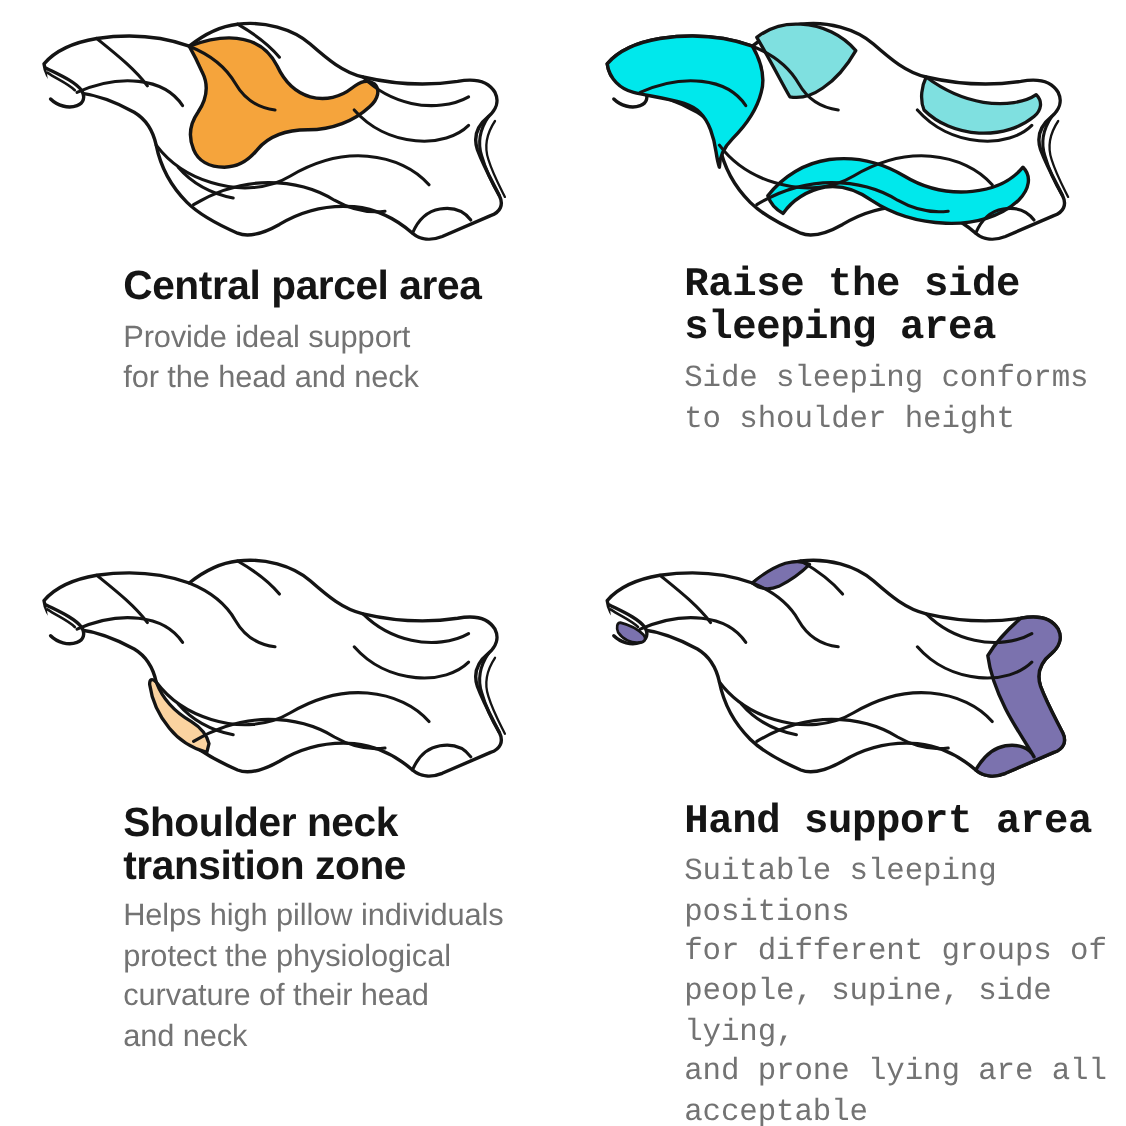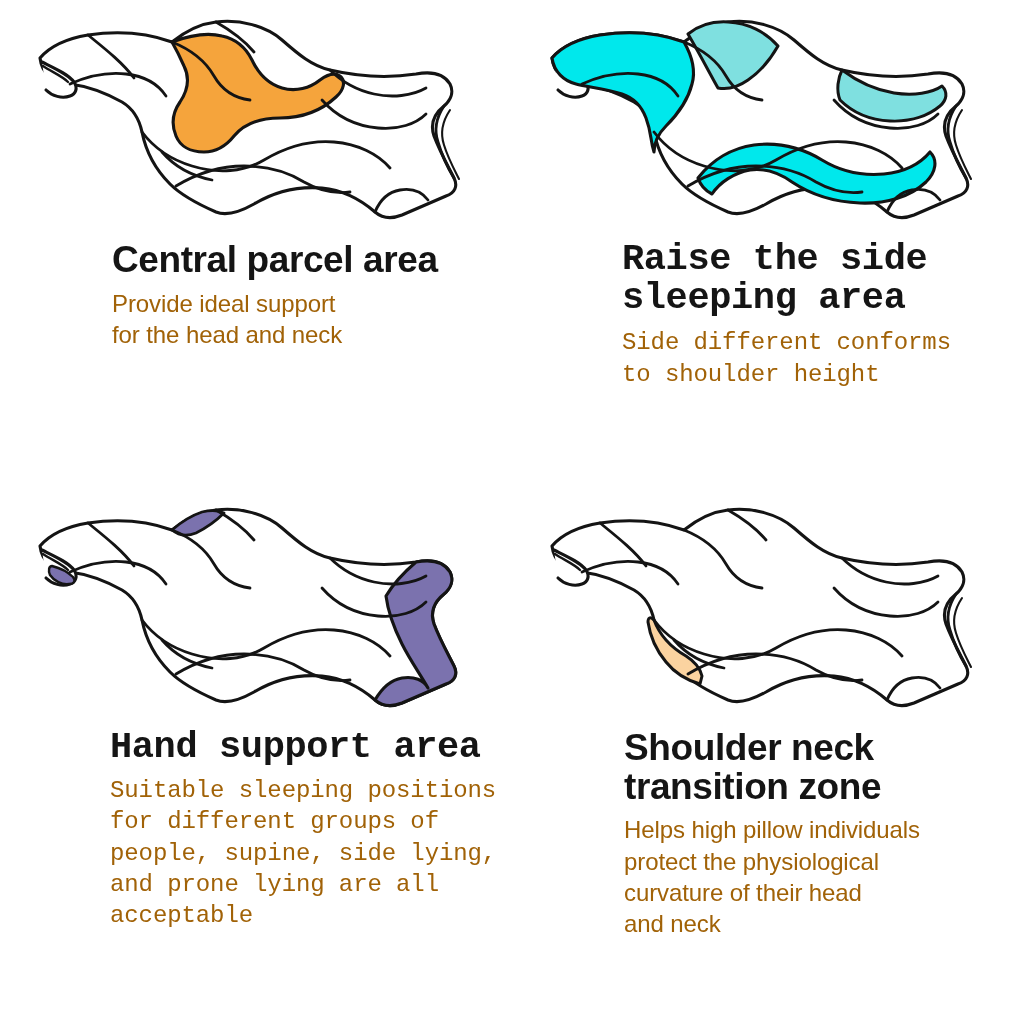--- a/index.html
+++ b/index.html
@@ -59,23 +59,23 @@
   .headline {
     font-size: 37px;
     font-weight: bold;
     line-height: 1.06;
     letter-spacing: -0.4px;
     color: #151515;
     margin: 0 0 9px 0;
     white-space: pre-line;
   }
   .body-copy {
-    font-size: 24px;
+    font-size: 28px;
     line-height: 1.30;
-    color: #a16207;
+    color: #737373;
     margin: 0;
     white-space: pre-line;
     letter-spacing: -0.1px;
   }
   .p3 .headline, .p4 .headline { margin-bottom: 8px; }
 </style>
 </head>
 <body>
 
 <div class="sheet">
@@ -193,22 +193,73 @@
             <path d="M414 106 C406 118 404 130 408 142 C412 156 418 168 424 178"></path>
             <path d="M420 110 C412 122 410 133 414 145 C418 158 424 169 429 179" stroke-width="2.1"></path>
             <path d="M345 212 C350 200 358 192 370 190 C382 188 392 192 398 200"></path>
             <path d="M40 84 C58 76 78 72 96 74 C114 76 128 84 136 96"></path>
           </g>
         </svg>
       </div>
       <div class="panel-text">
         <h2 class="headline">Raise the side
 sleeping area</h2>
-        <p class="body-copy">Side different conforms
+        <p class="body-copy">Side sleeping conforms
 to shoulder height</p>
+      </div>
+    </div>
+
+    <div class="panel p3">
+      <div class="panel-art">
+        <svg viewBox="0 0 470 240" xmlns="http://www.w3.org/2000/svg">
+          <g fill="#ffffff" stroke="#141414" stroke-width="3.1" stroke-linejoin="round" stroke-linecap="round">
+            <path d="M10 58 C22 44 40 38 58 35 C92 30 120 34 142 42
+                     C152 34 168 24 186 22 C210 19 236 26 252 40
+                     C268 54 282 66 300 70 C330 77 360 78 386 74
+                     C402 71 414 74 420 84 C424 92 421 100 414 106
+                     C404 114 400 124 404 136 C410 152 418 166 424 178
+                     C428 186 425 193 416 196 L372 215 C362 219 352 218 345 212
+                     C330 199 312 190 292 188 C268 186 244 192 224 204
+                     C208 213 196 216 186 212 C170 205 152 196 140 184
+                     C126 170 116 152 112 132 C109 118 102 108 92 102
+                     C74 92 56 86 40 84 C24 82 12 74 10 58 Z"></path>
+            <path d="M12 62 C24 68 38 74 44 82 C48 88 46 94 40 96
+                     C32 99 22 96 16 90" fill="#ffffff"></path>
+            <path d="M13 66 C22 72 32 76 38 82" fill="none" stroke-width="2.4"></path>
+          </g>
+
+          <path d="M112 132 C118 148 130 160 144 168 C152 173 158 180 160 188
+                   L158 196 C144 192 132 184 124 174 C114 162 108 148 106 134
+                   C106 130 108 128 112 132 Z" fill="#FBD3A0" stroke="#141414" stroke-width="3.0" stroke-linejoin="round"></path>
+
+          <g fill="none" stroke="#141414" stroke-width="2.8" stroke-linejoin="round" stroke-linecap="round">
+            <path d="M142 42 C162 50 176 62 184 76 C192 90 204 98 220 100"></path>
+            <path d="M186 22 C200 30 214 40 224 52"></path>
+            <path d="M300 70 C312 82 326 90 344 94 C362 98 382 96 396 88"></path>
+            <path d="M292 100 C306 116 326 126 348 128 C368 130 386 124 396 114"></path>
+            <path d="M112 132 C124 148 142 160 162 166 C188 174 214 172 234 160
+                     C256 147 280 140 304 142 C328 144 348 154 360 168"></path>
+            <path d="M132 152 C144 166 162 176 182 180"></path>
+            <path d="M146 186 C166 174 190 166 214 166 C238 166 258 172 274 182
+                     C288 190 304 194 320 192"></path>
+            <path d="M414 106 C406 118 404 130 408 142 C412 156 418 168 424 178"></path>
+            <path d="M420 110 C412 122 410 133 414 145 C418 158 424 169 429 179" stroke-width="2.1"></path>
+            <path d="M345 212 C350 200 358 192 370 190 C382 188 392 192 398 200"></path>
+            <path d="M40 84 C58 76 78 72 96 74 C114 76 128 84 136 96"></path>
+            <path d="M58 35 C74 48 92 62 104 78"></path>
+          </g>
+        </svg>
+      </div>
+      <div class="panel-text">
+        <h2 class="headline">Shoulder neck
+transition zone</h2>
+        <p class="body-copy">Helps high pillow individuals
+protect the physiological
+curvature of their head
+and neck</p>
       </div>
     </div>
 
     <div class="panel p4">
       <div class="panel-art">
         <svg viewBox="0 0 470 240" xmlns="http://www.w3.org/2000/svg">
           <g fill="#ffffff" stroke="#141414" stroke-width="3.1" stroke-linejoin="round" stroke-linecap="round">
             <path d="M10 58 C22 44 40 38 58 35 C92 30 120 34 142 42
                      C152 34 168 24 186 22 C210 19 236 26 252 40
                      C268 54 282 66 300 70 C330 77 360 78 386 74
@@ -256,65 +307,14 @@
       <div class="panel-text">
         <h2 class="headline">Hand support area</h2>
         <p class="body-copy">Suitable sleeping positions
 for different groups of
 people, supine, side lying,
 and prone lying are all
 acceptable</p>
       </div>
     </div>
 
-    <div class="panel p3">
-      <div class="panel-art">
-        <svg viewBox="0 0 470 240" xmlns="http://www.w3.org/2000/svg">
-          <g fill="#ffffff" stroke="#141414" stroke-width="3.1" stroke-linejoin="round" stroke-linecap="round">
-            <path d="M10 58 C22 44 40 38 58 35 C92 30 120 34 142 42
-                     C152 34 168 24 186 22 C210 19 236 26 252 40
-                     C268 54 282 66 300 70 C330 77 360 78 386 74
-                     C402 71 414 74 420 84 C424 92 421 100 414 106
-                     C404 114 400 124 404 136 C410 152 418 166 424 178
-                     C428 186 425 193 416 196 L372 215 C362 219 352 218 345 212
-                     C330 199 312 190 292 188 C268 186 244 192 224 204
-                     C208 213 196 216 186 212 C170 205 152 196 140 184
-                     C126 170 116 152 112 132 C109 118 102 108 92 102
-                     C74 92 56 86 40 84 C24 82 12 74 10 58 Z"></path>
-            <path d="M12 62 C24 68 38 74 44 82 C48 88 46 94 40 96
-                     C32 99 22 96 16 90" fill="#ffffff"></path>
-            <path d="M13 66 C22 72 32 76 38 82" fill="none" stroke-width="2.4"></path>
-          </g>
-
-          <path d="M112 132 C118 148 130 160 144 168 C152 173 158 180 160 188
-                   L158 196 C144 192 132 184 124 174 C114 162 108 148 106 134
-                   C106 130 108 128 112 132 Z" fill="#FBD3A0" stroke="#141414" stroke-width="3.0" stroke-linejoin="round"></path>
-
-          <g fill="none" stroke="#141414" stroke-width="2.8" stroke-linejoin="round" stroke-linecap="round">
-            <path d="M142 42 C162 50 176 62 184 76 C192 90 204 98 220 100"></path>
-            <path d="M186 22 C200 30 214 40 224 52"></path>
-            <path d="M300 70 C312 82 326 90 344 94 C362 98 382 96 396 88"></path>
-            <path d="M292 100 C306 116 326 126 348 128 C368 130 386 124 396 114"></path>
-            <path d="M112 132 C124 148 142 160 162 166 C188 174 214 172 234 160
-                     C256 147 280 140 304 142 C328 144 348 154 360 168"></path>
-            <path d="M132 152 C144 166 162 176 182 180"></path>
-            <path d="M146 186 C166 174 190 166 214 166 C238 166 258 172 274 182
-                     C288 190 304 194 320 192"></path>
-            <path d="M414 106 C406 118 404 130 408 142 C412 156 418 168 424 178"></path>
-            <path d="M420 110 C412 122 410 133 414 145 C418 158 424 169 429 179" stroke-width="2.1"></path>
-            <path d="M345 212 C350 200 358 192 370 190 C382 188 392 192 398 200"></path>
-            <path d="M40 84 C58 76 78 72 96 74 C114 76 128 84 136 96"></path>
-            <path d="M58 35 C74 48 92 62 104 78"></path>
-          </g>
-        </svg>
-      </div>
-      <div class="panel-text">
-        <h2 class="headline">Shoulder neck
-transition zone</h2>
-        <p class="body-copy">Helps high pillow individuals
-protect the physiological
-curvature of their head
-and neck</p>
-      </div>
-    </div>
-
   </div>
 </div>
 
 </body></html>

